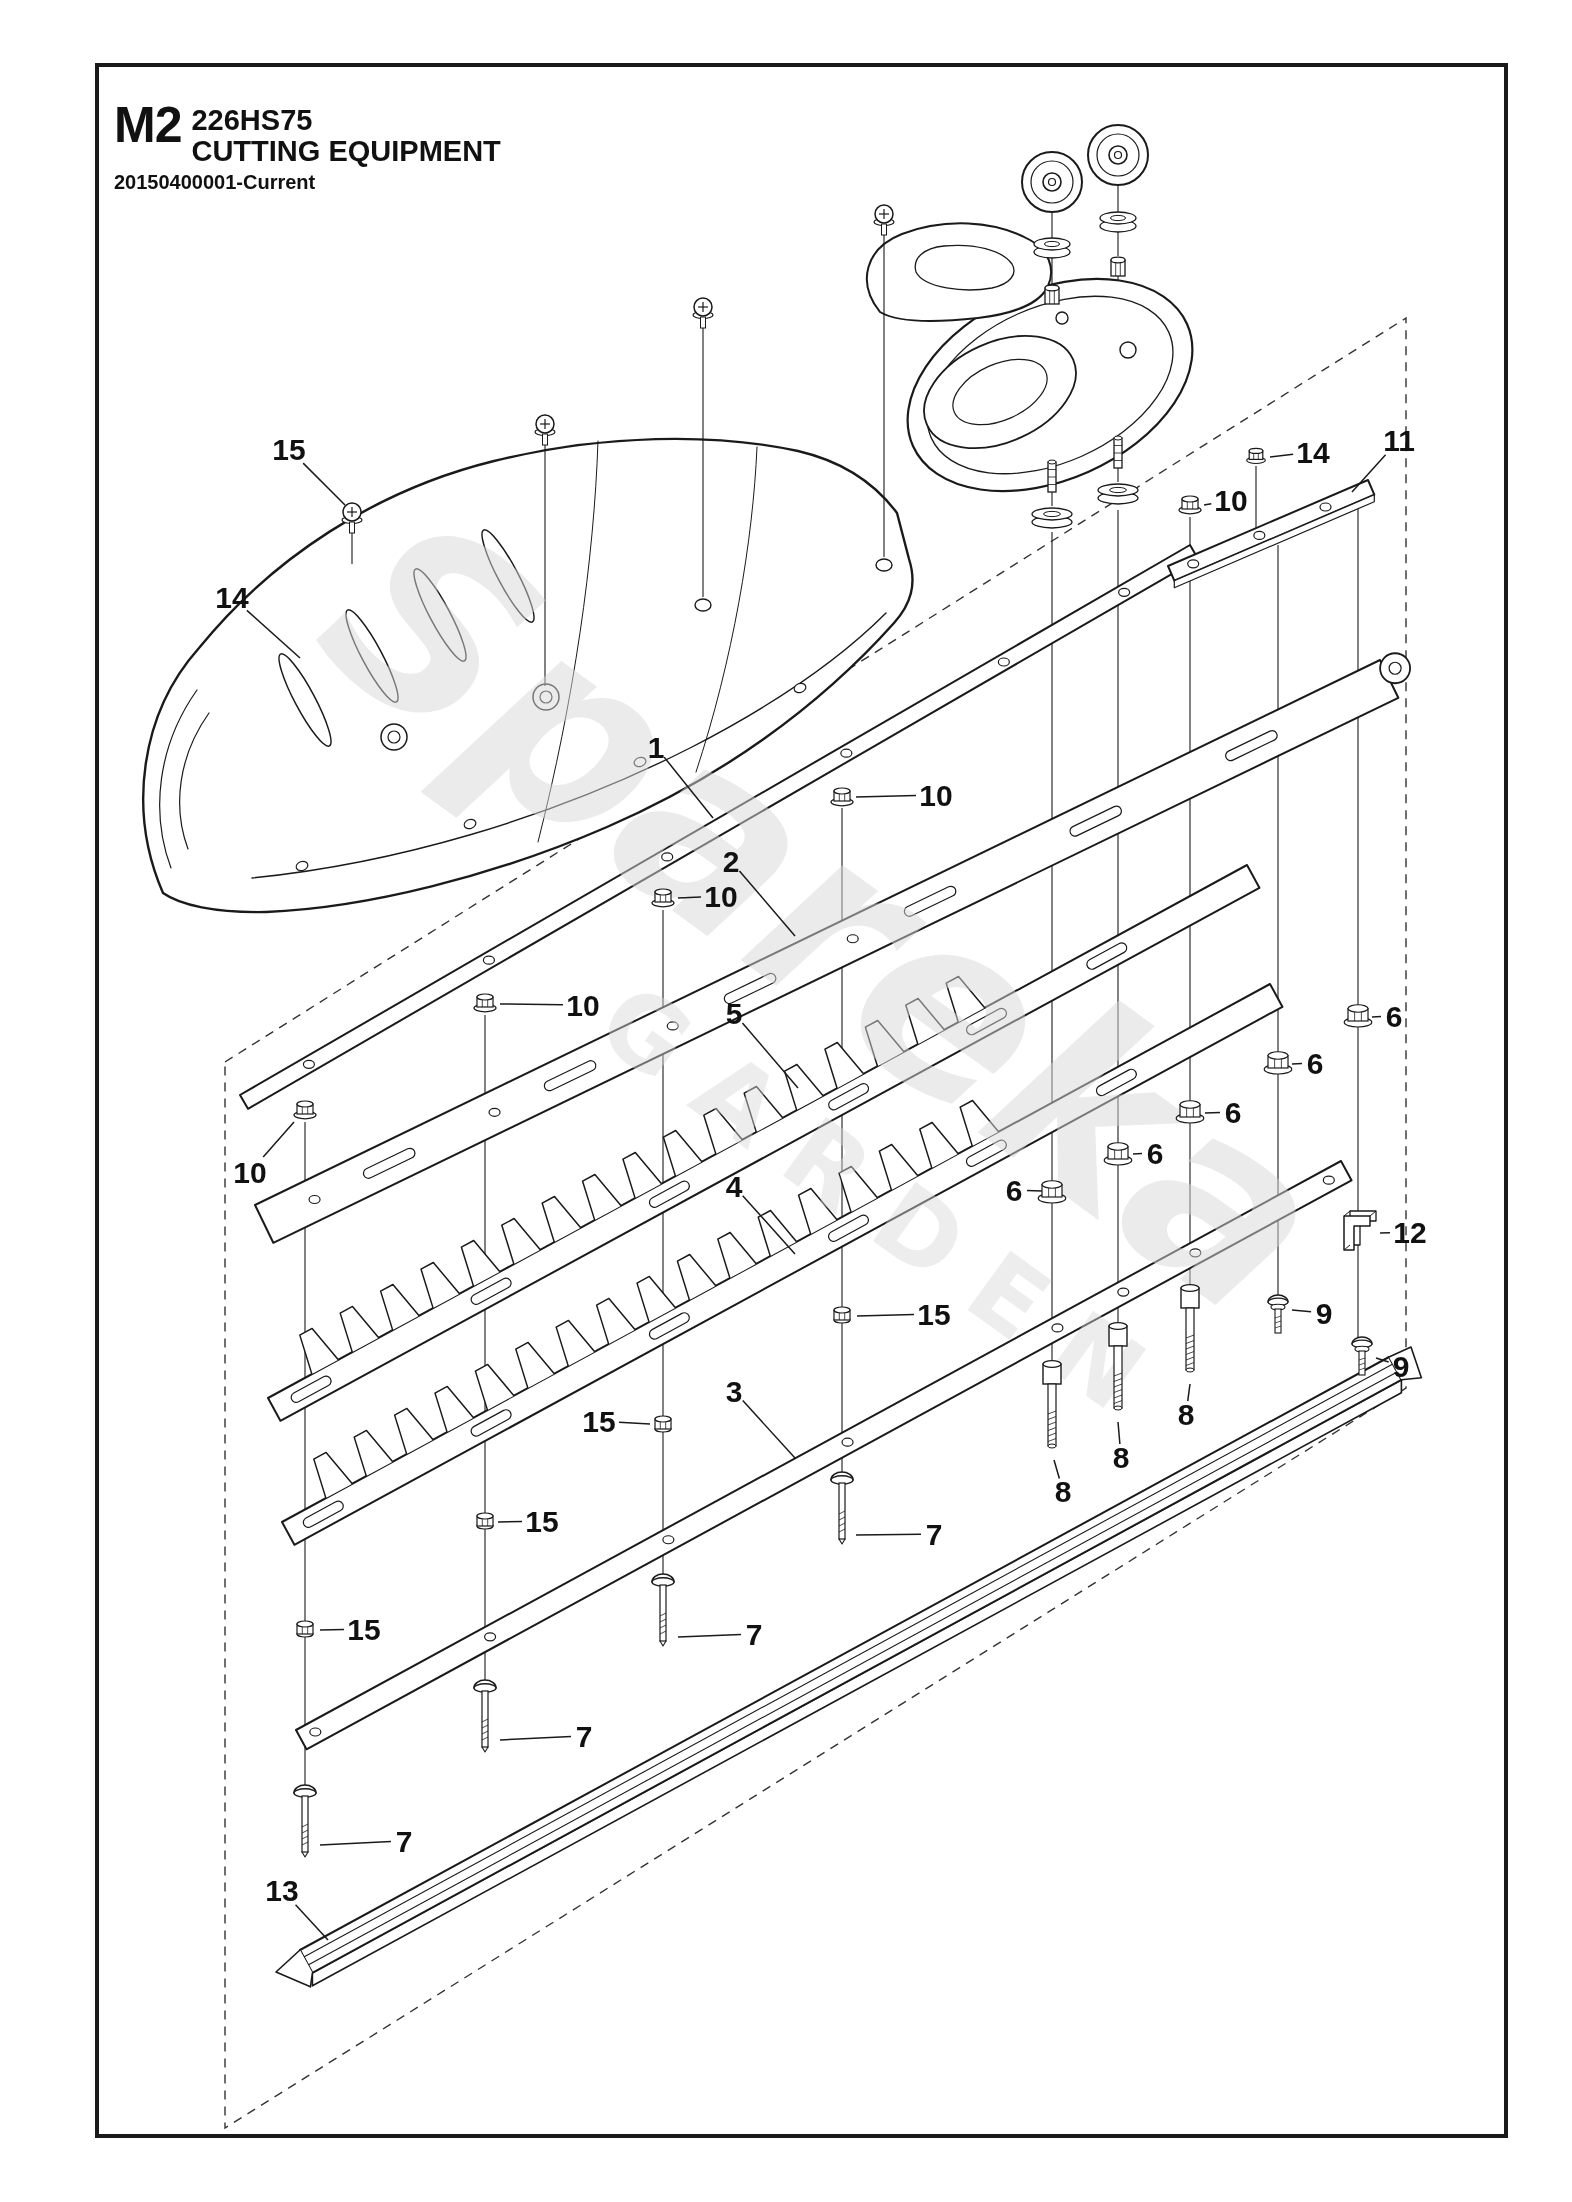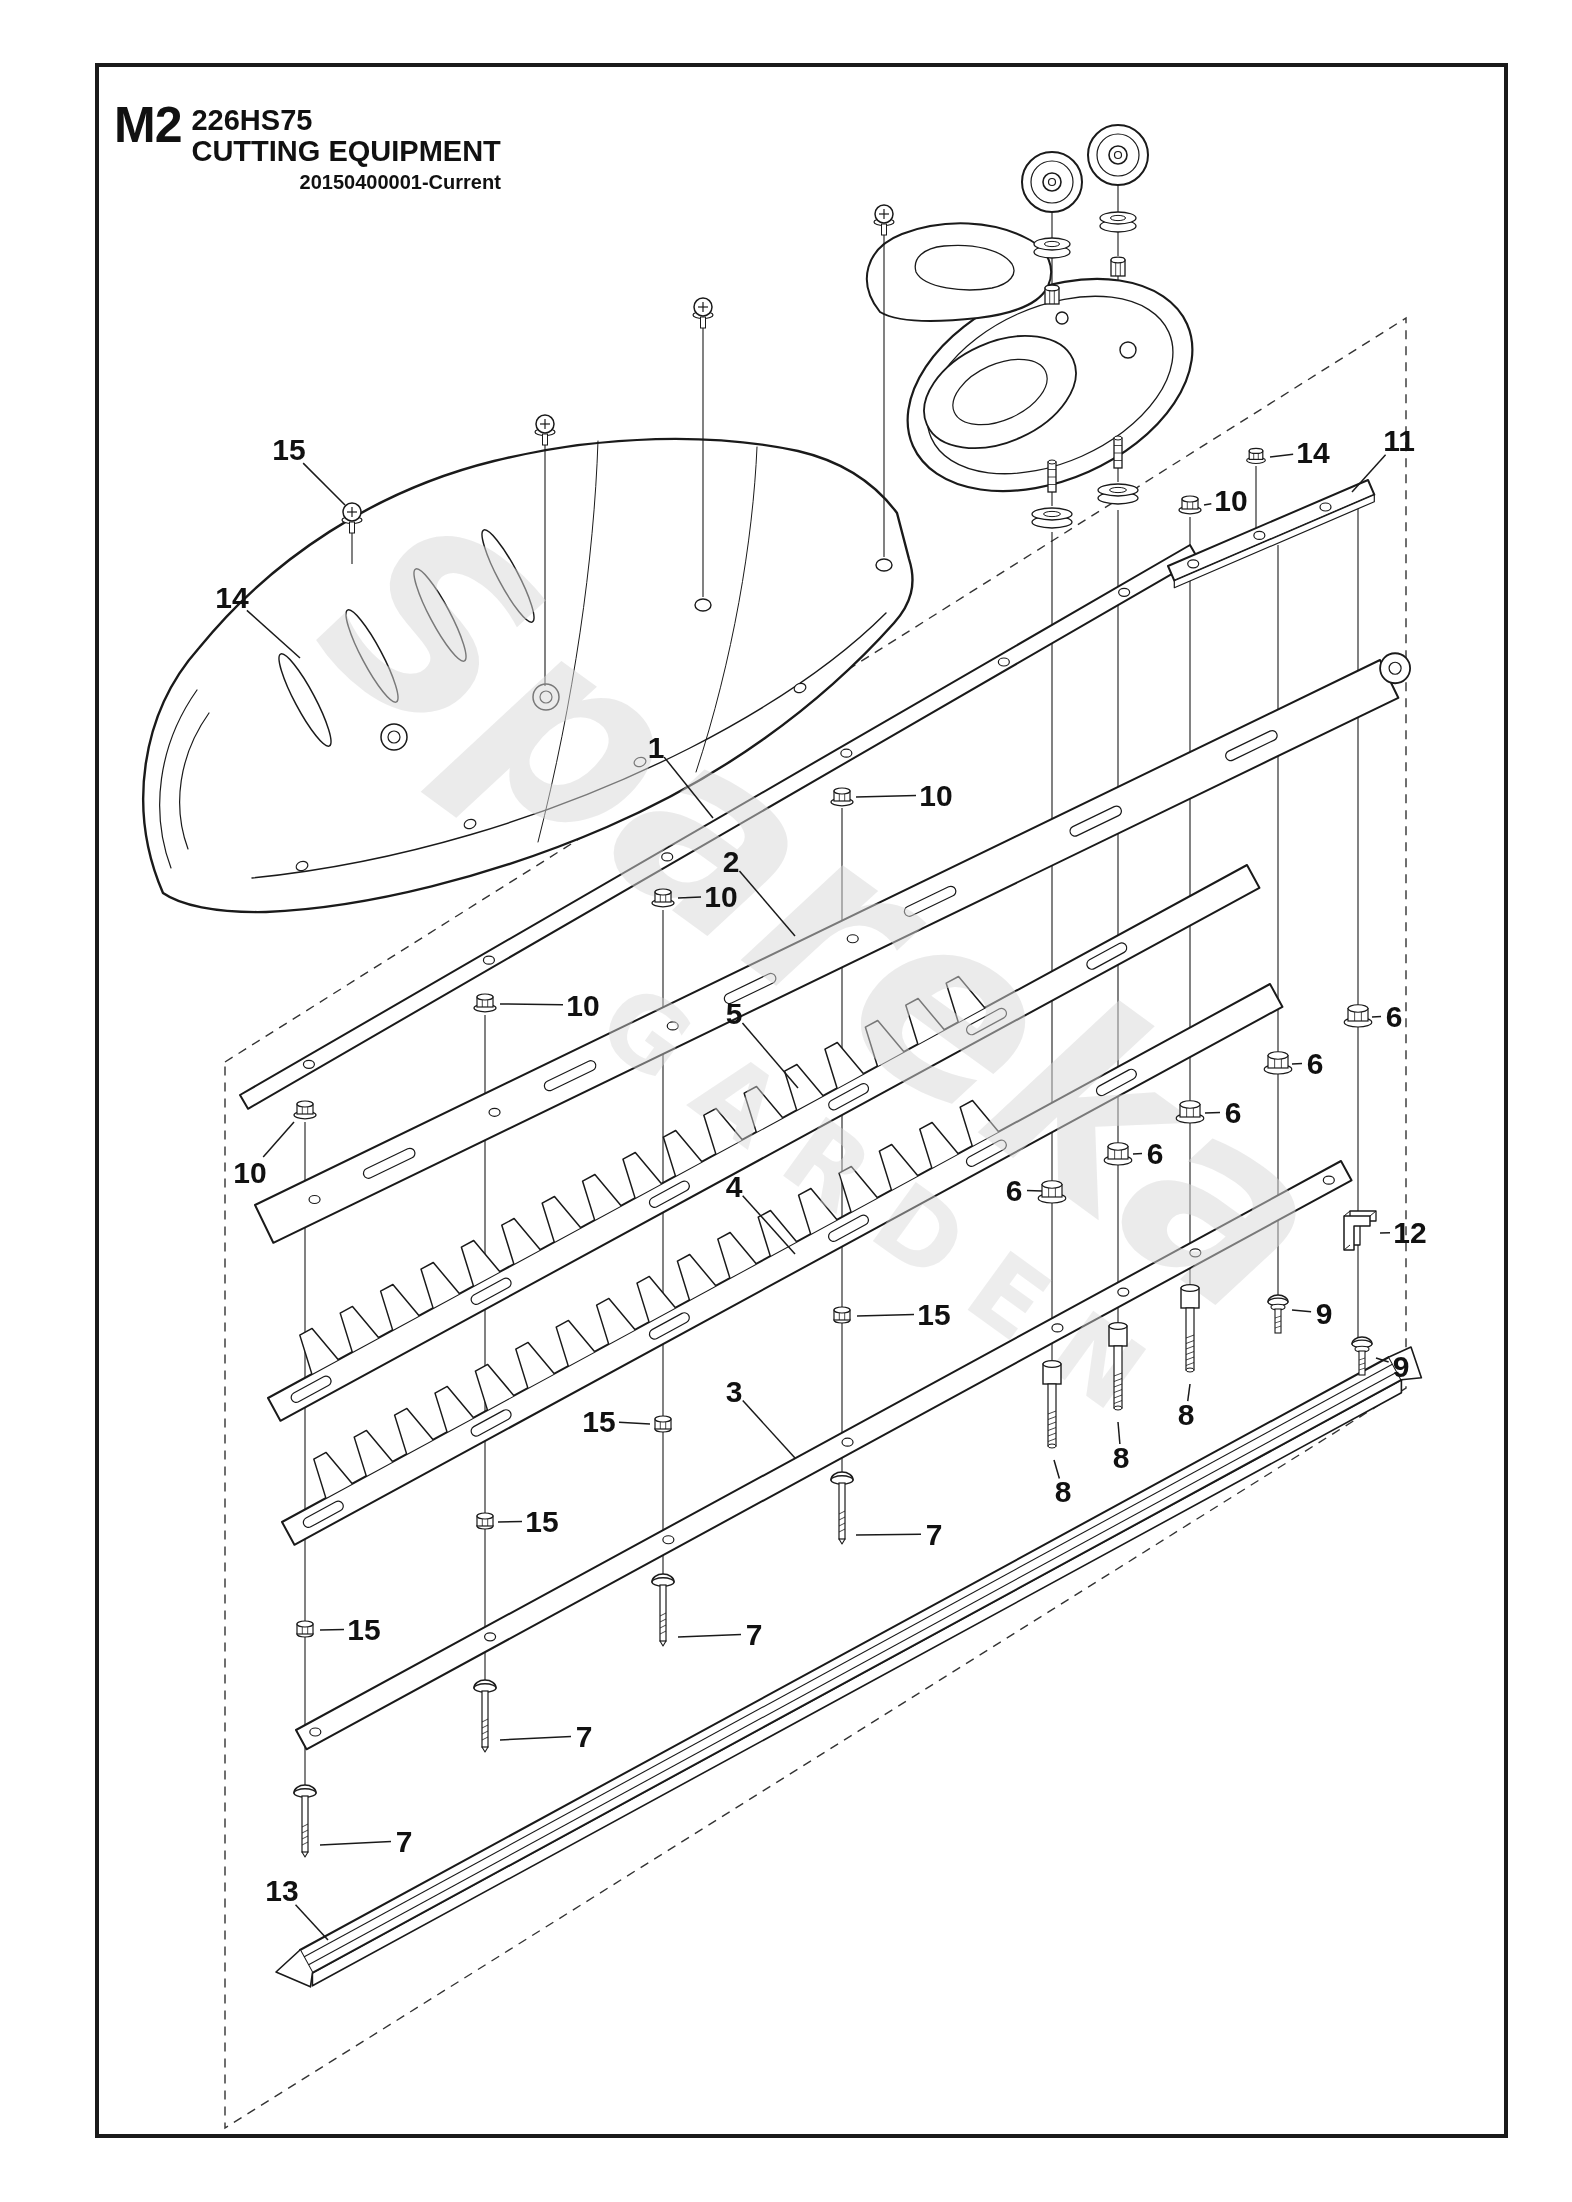--- a/index.html
+++ b/index.html
@@ -6,21 +6,21 @@
   .page{position:relative;width:1572px;height:2202px;background:#fff;overflow:hidden;
         font-family:"Liberation Sans","DejaVu Sans",sans-serif;color:#111;}
   .frame{position:absolute;left:95px;top:63px;width:1413px;height:2075px;
          border:4px solid #1a1a1a;box-sizing:border-box;}
   svg#diagram{position:absolute;left:0;top:0;width:1572px;height:2202px;}
   .hdr{position:absolute;left:114px;top:56px;margin-top:47px;}
   .hrow{display:flex;align-items:flex-start;gap:10px;}
   .m2{font-size:50px;font-weight:bold;line-height:0.88;letter-spacing:-1px;}
   .hsub{padding-top:2px;}
   .hline{font-size:29px;font-weight:bold;line-height:1.08;white-space:nowrap;}
-  .hserial{font-size:20px;font-weight:bold;margin-top:3px;text-align:right;}
+  .hserial{font-size:20px;font-weight:bold;margin-top:3px;}
 </style>
 </head>
 <body>
 
 <div class="page">
   <div class="frame"></div>
 
   <svg id="diagram" viewBox="0 0 1572 2202">
       <g>
         <polygon points="225,1062 1406,318 1406,1388 225,2128" fill="none" stroke="#333" stroke-width="1.4" stroke-dasharray="9 7"></polygon>

